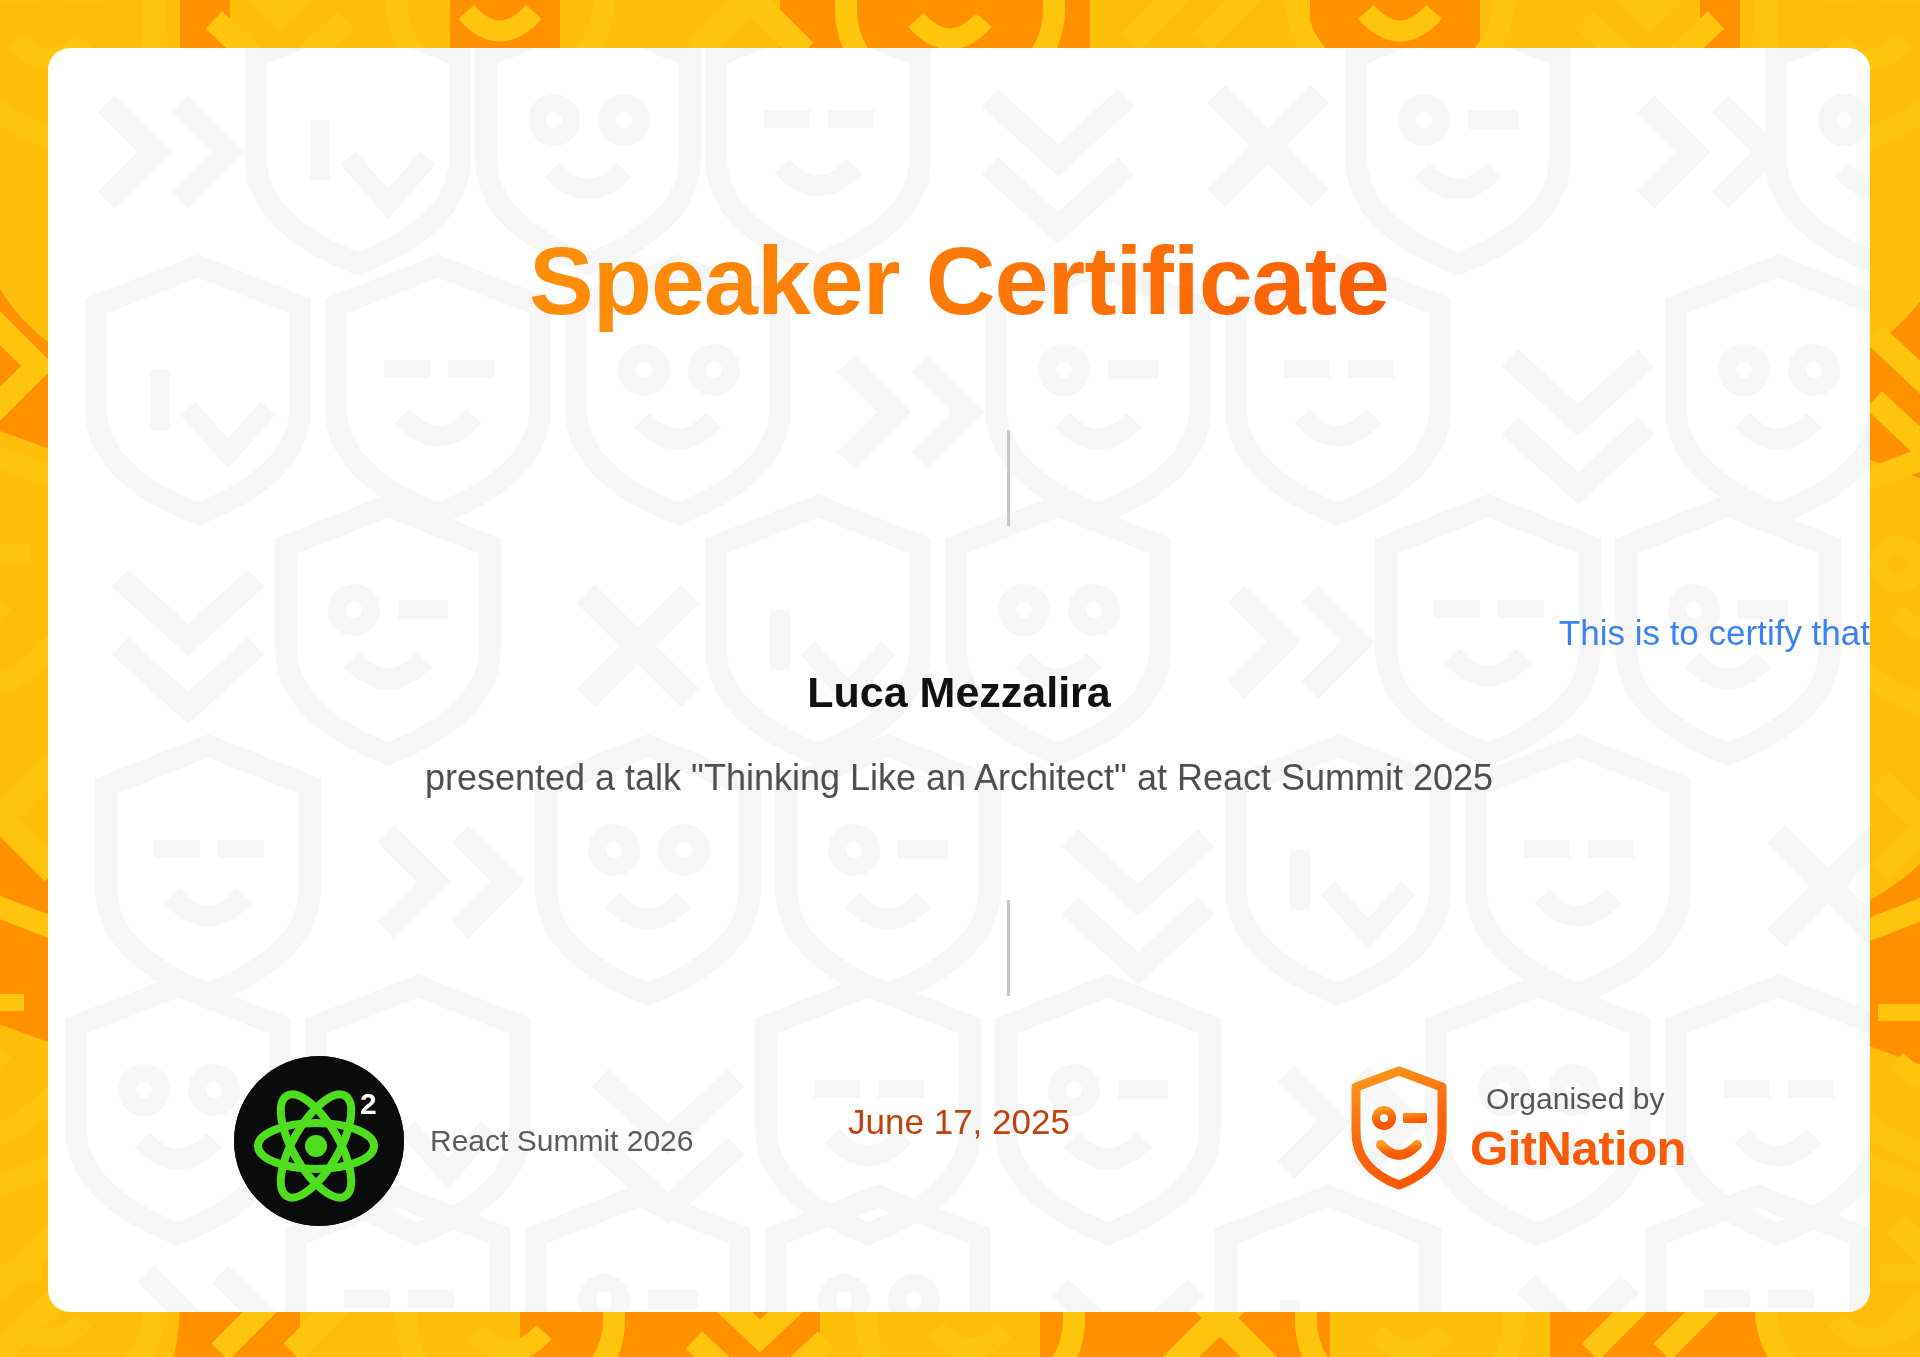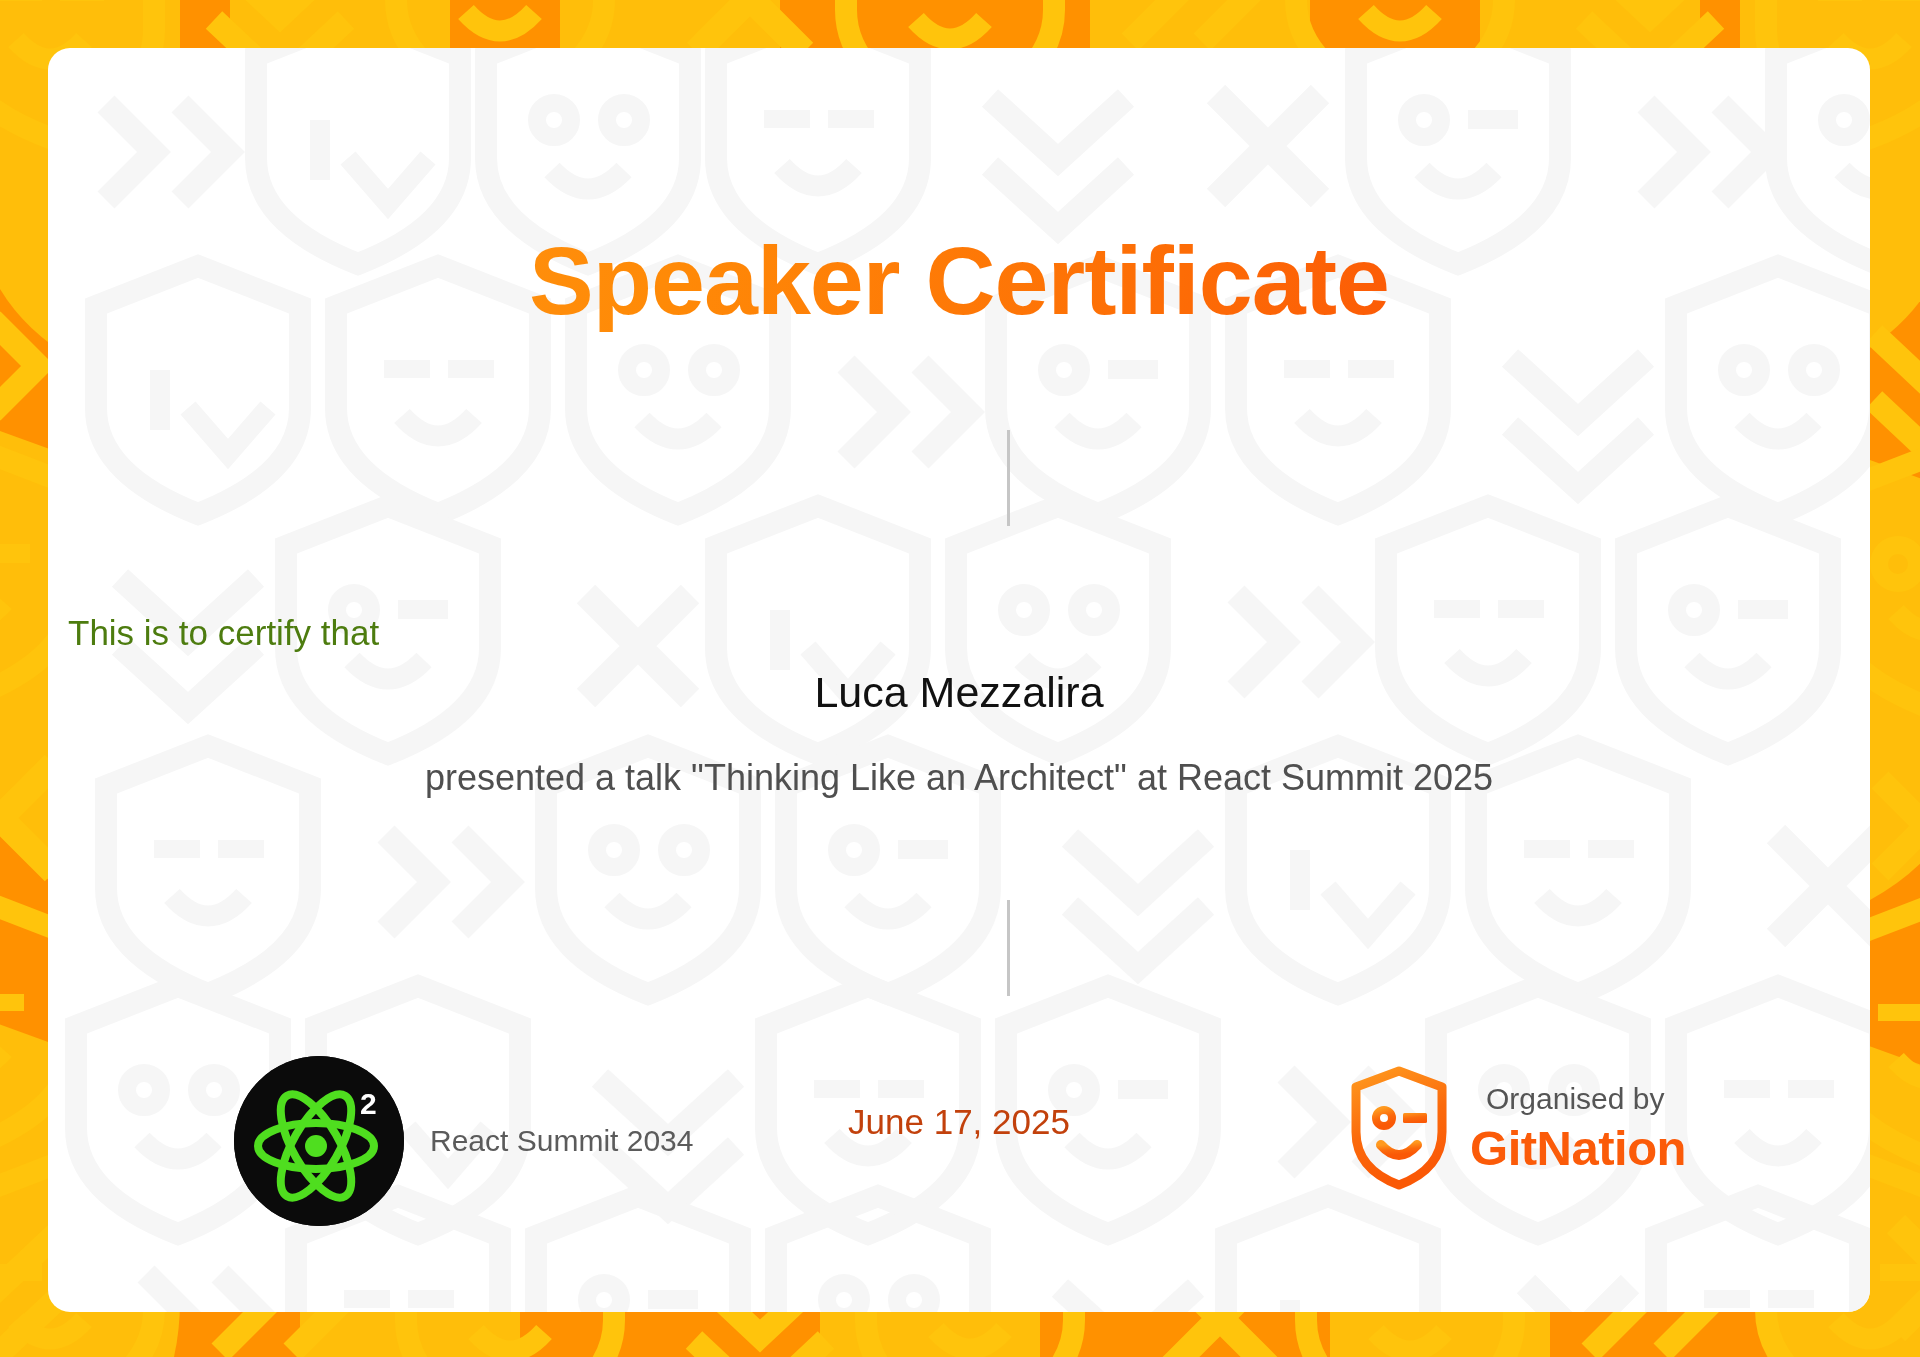--- a/index.html
+++ b/index.html
@@ -67,32 +67,32 @@
     background:#C6C6C6;
     left:959px;
   }
   .divider-top{ top:382px; height:96px; }
   .divider-bottom{ top:852px; height:96px; }
 
   
   .certify-line{
     position:absolute;
     top:565px; left:0; width:100%;
-    text-align:left;
+    text-align:right;
     font-size:35px;
     font-weight:400;
-    color:#4d7c0f;
+    color:#3b82f6;
     padding-left:20px;
   }
   .recipient{
     position:absolute;
     top:620px; left:0; width:100%;
     text-align:center;
     font-size:43px;
-    font-weight:400;
+    font-weight:700;
     color:#111111;
     letter-spacing:0px;
   }
   .talk-line{
     position:absolute;
     top:709px; left:0; width:100%;
     text-align:center;
     font-size:36px;
     font-weight:400;
     color:#4F4F4F;
@@ -361,21 +361,21 @@
             <circle cx="85" cy="85" r="85" fill="#0B0B0B"></circle>
             <g transform="translate(82,90)">
               <ellipse cx="0" cy="0" rx="58" ry="23" fill="none" stroke="#4FDE1F" stroke-width="8"></ellipse>
               <ellipse cx="0" cy="0" rx="58" ry="23" fill="none" stroke="#4FDE1F" stroke-width="8" transform="rotate(60)"></ellipse>
               <ellipse cx="0" cy="0" rx="58" ry="23" fill="none" stroke="#4FDE1F" stroke-width="8" transform="rotate(120)"></ellipse>
               <circle cx="0" cy="0" r="11" fill="#4FDE1F"></circle>
             </g>
             <text x="126" y="58" font-family="Liberation Sans, sans-serif" font-size="30" font-weight="700" fill="#FFFFFF">2</text>
           </svg>
         </div>
-        <span class="event-name">React Summit 2034</span>
+        <span class="event-name">React Summit 2026</span>
       </div>
 
       <p class="footer-date">June 17, 2025</p>
 
       <div class="footer-right">
         <div class="gitnation-shield">
           <svg width="98" height="124" viewBox="0 0 98 124" aria-hidden="true">
             <defs>
               <linearGradient id="gnGrad" x1="0" y1="0" x2="0.3" y2="1">
                 <stop offset="0%" stop-color="#FF9A1F"></stop>

